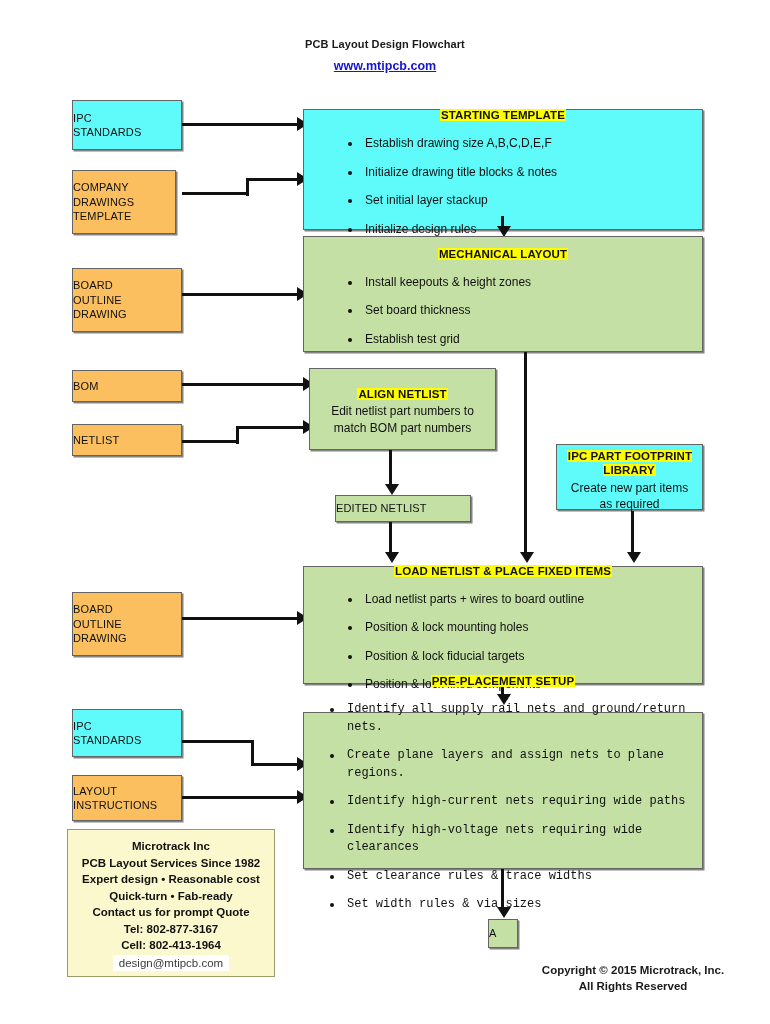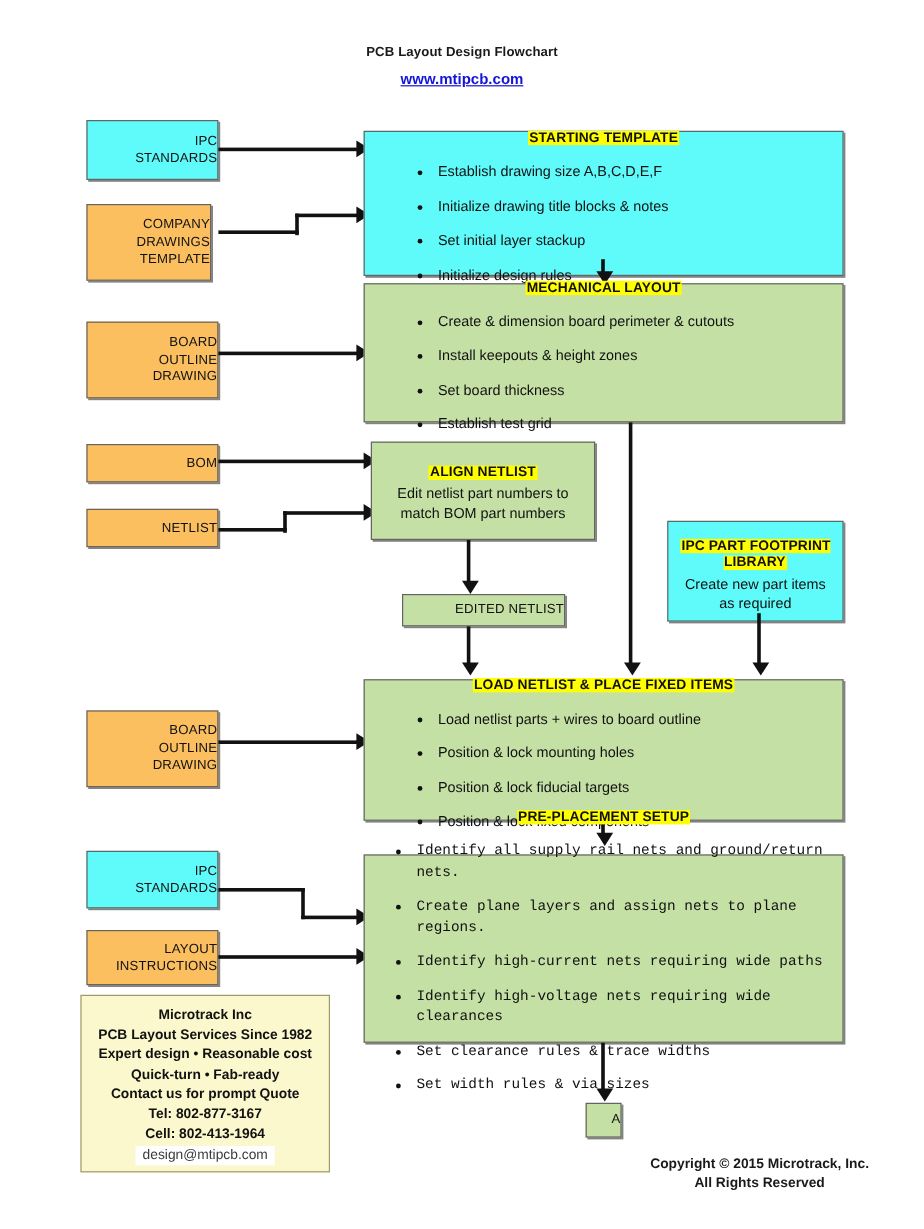--- a/index.html
+++ b/index.html
@@ -29,21 +29,21 @@
     border: 1.2px solid #646464;
     box-shadow: 1.5px 1.5px 0 rgba(90,90,90,.75);
     display: flex; flex-direction: column; justify-content: center;
     color: #111;
   }
   .cyan  { background: #5FFBFB; }
   .green { background: #C5E0A5; }
   .orange{ background: #FBBF60; }
 
   .io-label {
-    text-align: right; font-size: 11px; line-height: 14.5px;
+    text-align: left; font-size: 11px; line-height: 14.5px;
     letter-spacing: .15px;
   }
 
   
   .proc-head {
     text-align: center; font-size: 11.5px; font-weight: bold;
     margin-bottom: 3px; letter-spacing: .1px;
   }
   .proc-head span { background: #FFFF00; padding: 0 1px; }
   .bullets { list-style: none; padding-left: 42px; }
@@ -135,21 +135,20 @@
     <div class="io-label" style="white-space:pre-line">BOARD
 OUTLINE
 DRAWING</div>
   </div>
   <div class="ln hl" style="left:182px; top:293px; width:118px;"></div>
   <div class="arrow-r" style="left:297px; top:287px;"></div>
 
   <div class="box green" style="left:303px; top:236px; width:400px; height:116px; padding-top:8px;">
     <div class="proc-head"><span>MECHANICAL LAYOUT</span></div>
     <ul class="bullets">
-      <li>Create &amp; dimension board perimeter &amp; cutouts</li>
       <li>Install keepouts &amp; height  zones</li>
       <li>Set board thickness</li>
       <li>Establish test grid</li>
     </ul>
   </div>
 
   <div class="ln vl" style="left:524px; top:352px; height:204px;"></div>
   <div class="arrow-d" style="left:520px; top:552px;"></div>
 
   <div class="box orange" style="left:72px; top:370px; width:110px; height:32px;">
@@ -174,21 +173,21 @@
   <div class="ln vl" style="left:389px; top:450px; height:38px;"></div>
   <div class="arrow-d" style="left:385px; top:484px;"></div>
 
   <div class="box green" style="left:335px; top:495px; width:136px; height:27px;">
     <div class="io-label">EDITED NETLIST</div>
   </div>
 
   <div class="ln vl" style="left:389px; top:522px; height:34px;"></div>
   <div class="arrow-d" style="left:385px; top:552px;"></div>
 
-  <div class="box cyan" style="left:556px; top:434px; width:147px; height:84px; padding-top:7px;">
+  <div class="box cyan" style="left:556px; top:444px; width:147px; height:66px; padding-top:7px;">
     <div class="proc-head" style="line-height:14px;"><span>IPC PART FOOTPRINT LIBRARY</span></div>
     <div class="centered-text" style="padding:0 8px;">Create new part items as required</div>
   </div>
   <div class="ln vl" style="left:631px; top:511px; height:45px;"></div>
   <div class="arrow-d" style="left:627px; top:552px;"></div>
 
   <div class="box orange" style="left:72px; top:592px; width:110px; height:64px;">
     <div class="io-label" style="white-space:pre-line">BOARD
 OUTLINE
 DRAWING</div>

